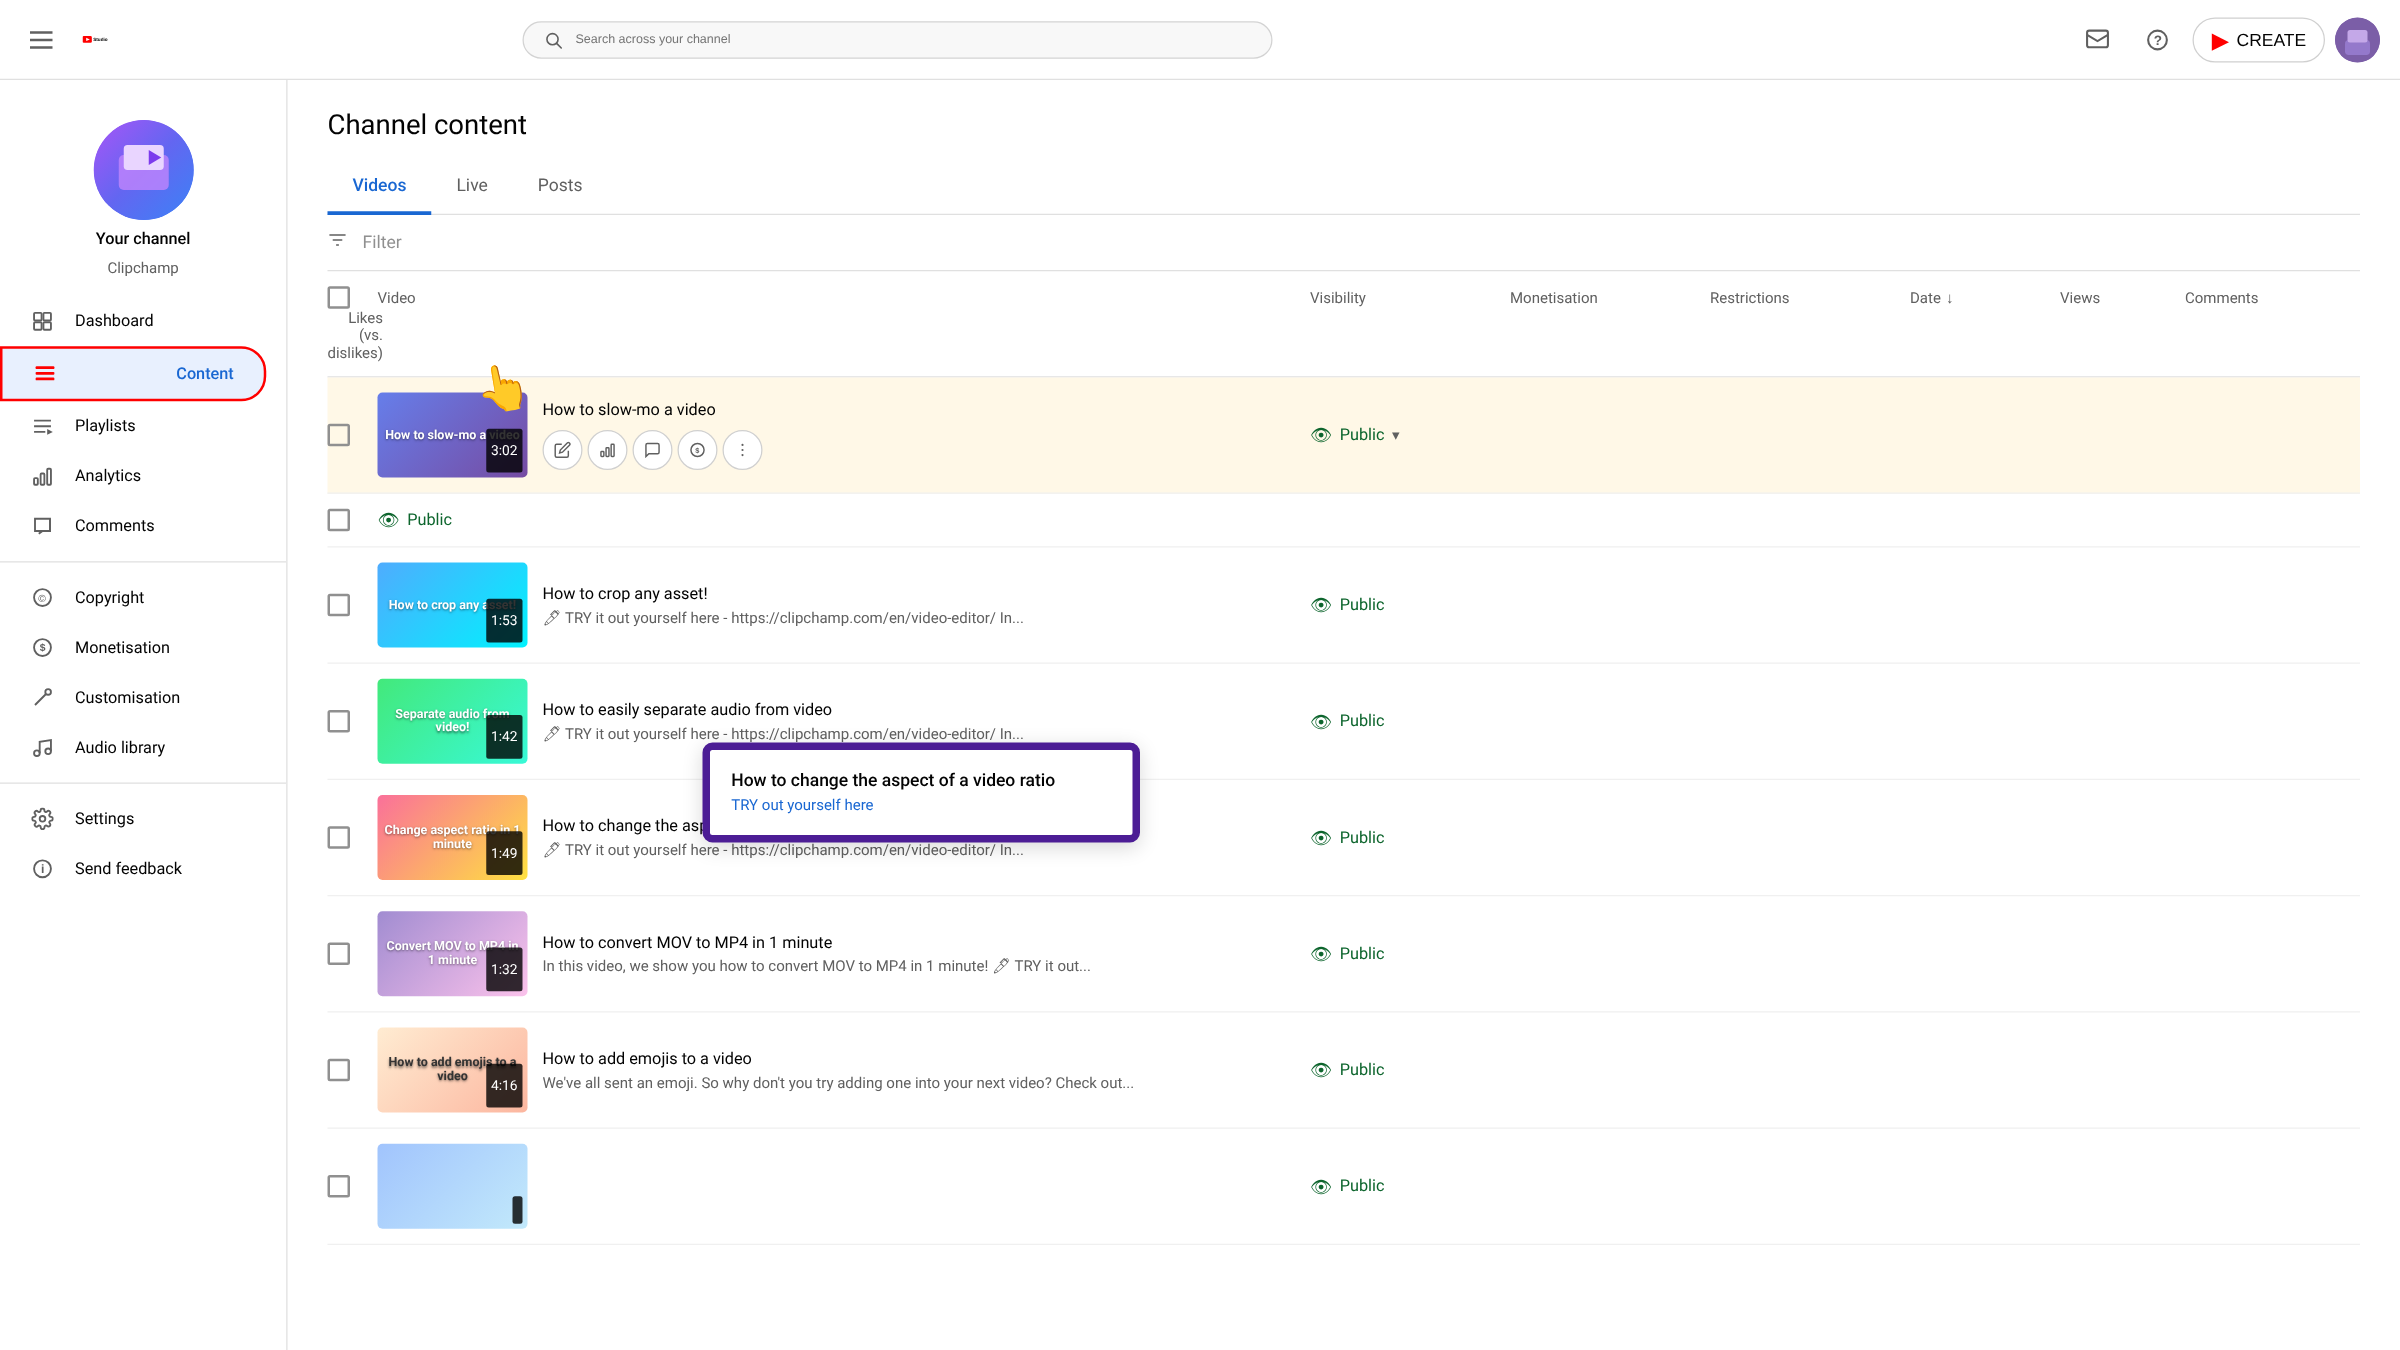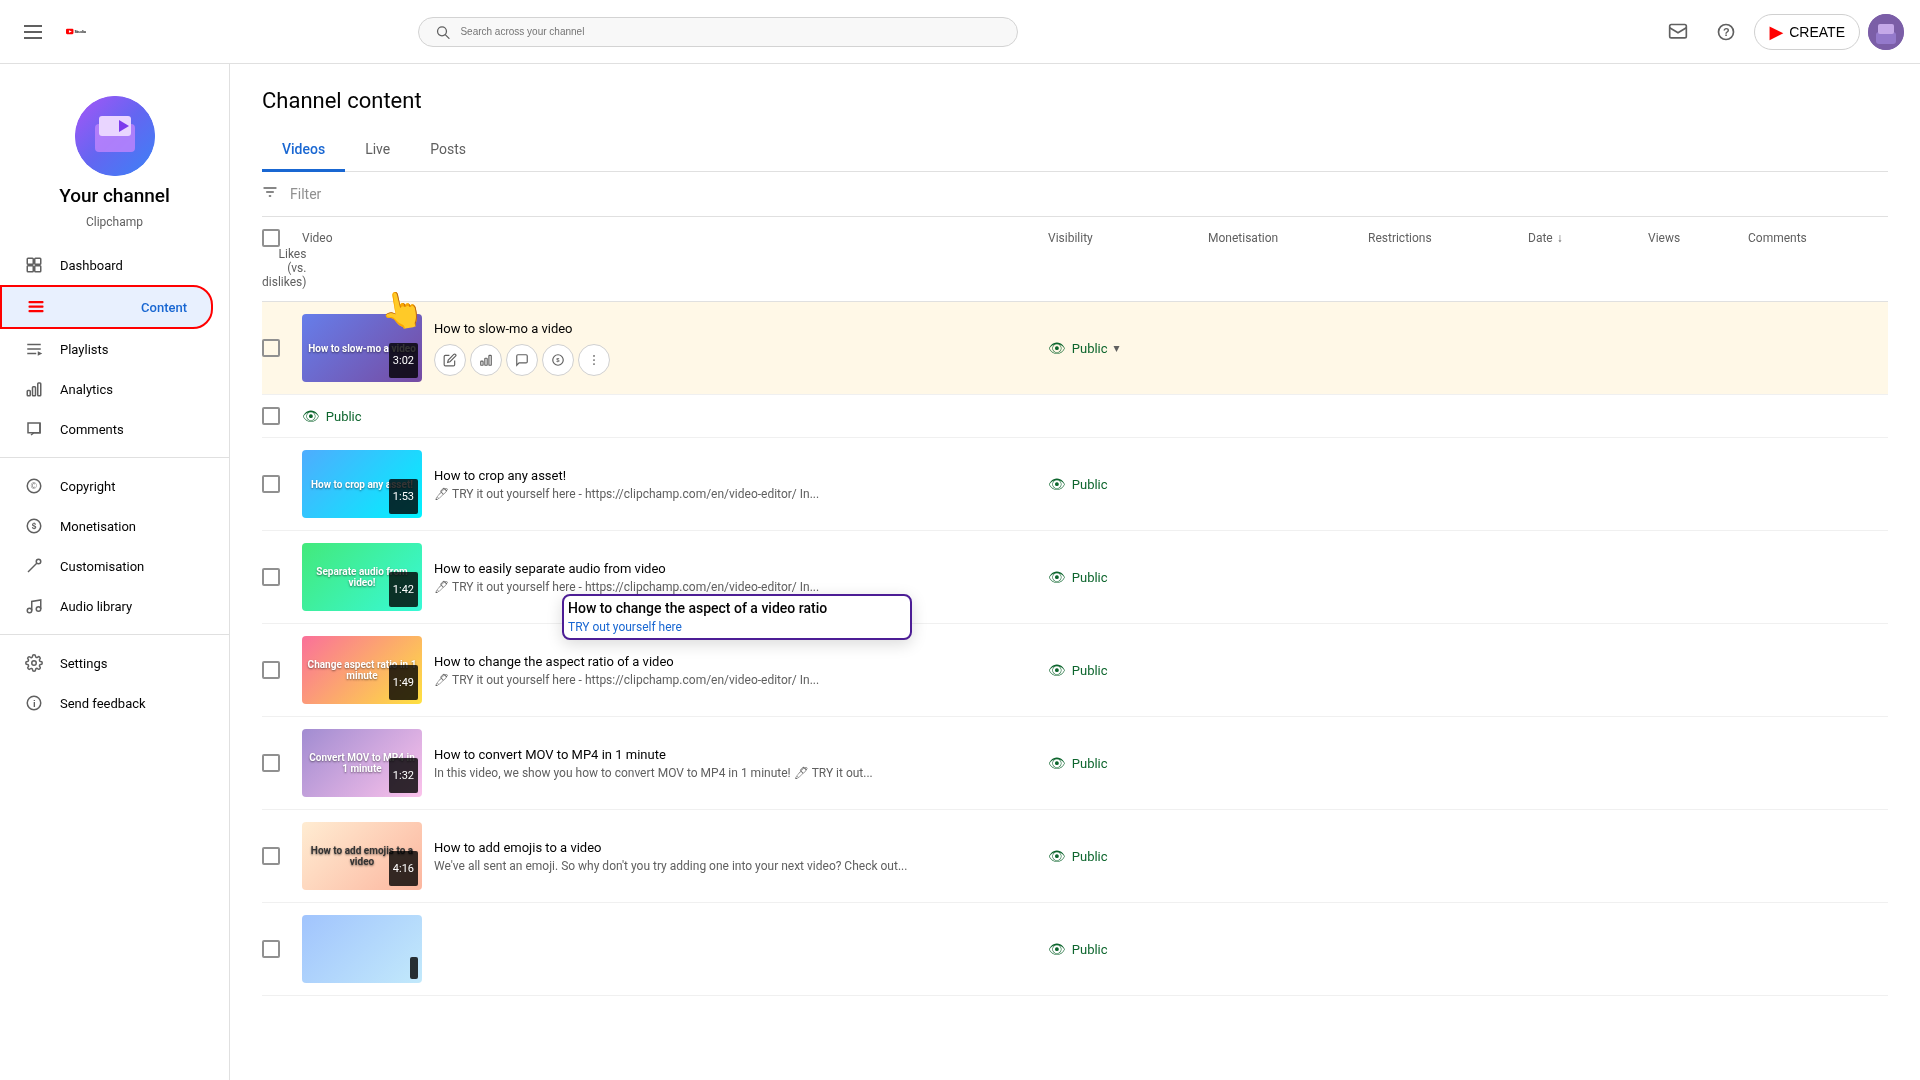--- a/index.html
+++ b/index.html
@@ -88,21 +88,21 @@
       gap: 8px;
     }
     .channel-avatar {
       width: 80px; height: 80px;
       border-radius: 50%;
       background: linear-gradient(135deg, #a855f7 0%, #6366f1 50%, #3b82f6 100%);
       display: flex; align-items: center; justify-content: center;
       position: relative;
       overflow: hidden;
     }
-    .channel-name { font-size: 19px; font-weight: 500; color: #030303; }
+    .channel-name { font-size: 13px; font-weight: 500; color: #030303; }
     .channel-sub { font-size: 12px; color: #606060; }
 
     .nav-item {
       display: flex;
       align-items: center;
       gap: 16px;
       padding: 10px 24px;
       cursor: pointer;
       color: #030303;
       font-size: 13px;
@@ -218,24 +218,24 @@
     .vis-icon { font-size: 14px; }
     .vis-dropdown { font-size: 12px; color: #606060; cursor: pointer; }
 
     
     .popup-card {
       position: absolute;
       left: 300px;
       top: -30px;
       width: 350px;
       background: #fff;
-      border: 2px solid #4c1d95;
+      border: 6px solid #4c1d95;
       border-radius: 8px;
       box-shadow: 0 4px 16px rgba(0,0,0,0.15);
-      padding: 4px;
+      padding: 17px;
       z-index: 50;
     }
     .popup-title { font-size: 14px; font-weight: 500; color: #030303; margin-bottom: 4px; }
     .popup-desc { font-size: 12px; color: #1967d2; }
 
     
     .thumb-slow-mo { background: linear-gradient(135deg, #667eea 0%, #764ba2 100%); }
     .thumb-gif { background: linear-gradient(135deg, #f093fb 0%, #f5576c 100%); }
     .thumb-crop { background: linear-gradient(135deg, #4facfe 0%, #00f2fe 100%); }
     .thumb-audio { background: linear-gradient(135deg, #43e97b 0%, #38f9d7 100%); }

